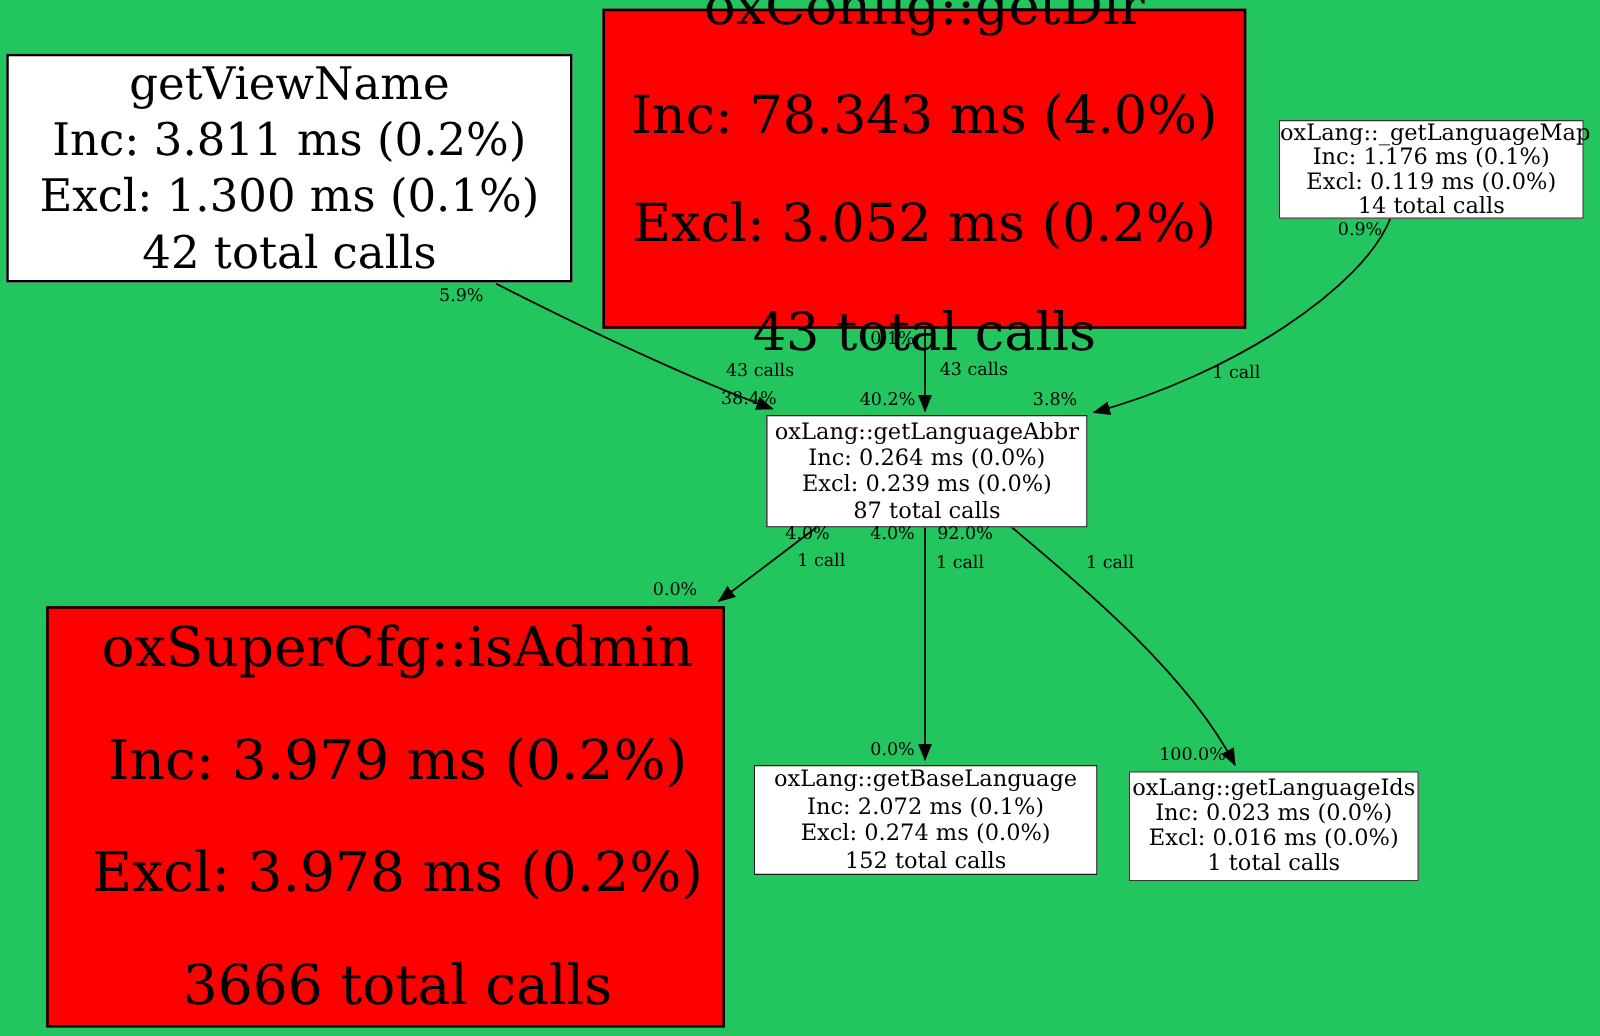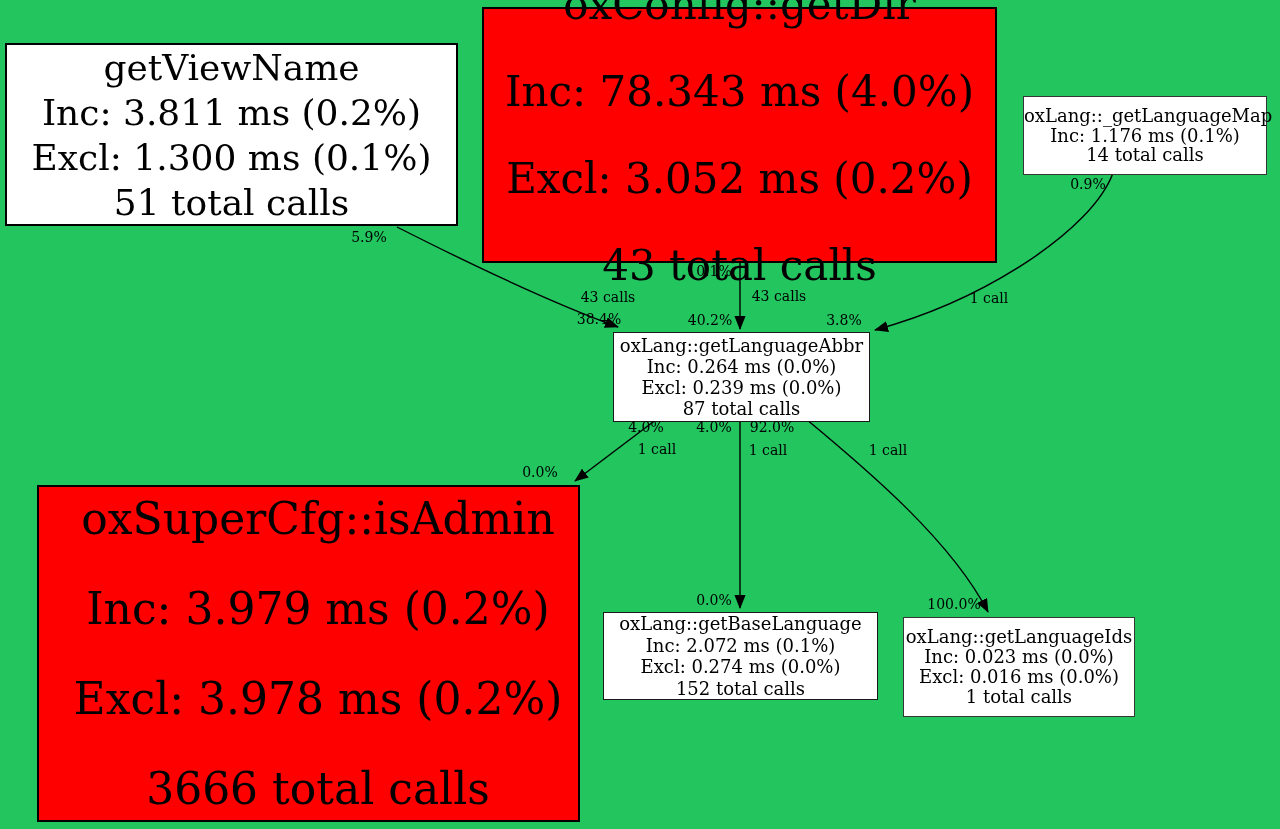--- a/index.html
+++ b/index.html
@@ -37,33 +37,34 @@
     <path class="edge" d="M1113,173 C1092,230 985,300 875,330" marker-end="url(#ah)"></path>
     <path class="edge" d="M657,419 L575,481" marker-end="url(#ah)"></path>
     <path class="edge" d="M740,419 L740,608" marker-end="url(#ah)"></path>
     <path class="edge" d="M806,419 C870,472 952,542 988,612" marker-end="url(#ah)"></path>
   </svg>
 
   <div class="node" style="left:5px;top:43px;width:453px;height:183px;font-size:36px;line-height:45px;">
     <div>getViewName</div>
     <div>Inc: 3.811 ms (0.2%)</div>
     <div>Excl: 1.300 ms (0.1%)</div>
-    <div>51 total calls</div>
+    <div>42 total calls</div>
   </div>
 
   <div class="node hot" style="left:482px;top:7px;width:515px;height:256px;font-size:42px;line-height:49px;">
     <div>oxConfig::getDir</div>
     <div>Inc: 78.343 ms (4.0%)</div>
     <div>Excl: 3.052 ms (0.2%)</div>
     <div>43 total calls</div>
   </div>
 
   <div class="node small" style="left:1023px;top:96px;width:244px;height:79px;font-size:18px;line-height:19.5px;">
     <div>oxLang::_getLanguageMap</div>
     <div>Inc: 1.176 ms (0.1%)</div>
+    <div>Excl: 0.119 ms (0.0%)</div>
     <div>14 total calls</div>
   </div>
 
   <div class="node small" style="left:613px;top:332px;width:257px;height:90px;font-size:18px;line-height:21px;border-color:#1a1a1a;">
     <div>oxLang::getLanguageAbbr</div>
     <div>Inc: 0.264 ms (0.0%)</div>
     <div>Excl: 0.239 ms (0.0%)</div>
     <div>87 total calls</div>
   </div>
 
@@ -74,21 +75,21 @@
     <div>3666 total calls</div>
   </div>
 
   <div class="node small" style="left:603px;top:612px;width:275px;height:88px;font-size:18px;line-height:21.5px;border-color:#1a1a1a;">
     <div>oxLang::getBaseLanguage</div>
     <div>Inc: 2.072 ms (0.1%)</div>
     <div>Excl: 0.274 ms (0.0%)</div>
     <div>152 total calls</div>
   </div>
 
-  <div class="node small" style="left:903px;top:617px;width:232px;height:100px;font-size:18px;line-height:20px;">
+  <div class="node small" style="left:903px;top:617px;width:232px;height:88px;font-size:18px;line-height:20px;">
     <div>oxLang::getLanguageIds</div>
     <div>Inc: 0.023 ms (0.0%)</div>
     <div>Excl: 0.016 ms (0.0%)</div>
     <div>1 total calls</div>
   </div>
 
   <div class="elabel" style="left:369px;top:237px;">5.9%</div>
   <div class="elabel" style="left:608px;top:297px;">43 calls</div>
   <div class="elabel" style="left:599px;top:319px;">38.4%</div>
 

